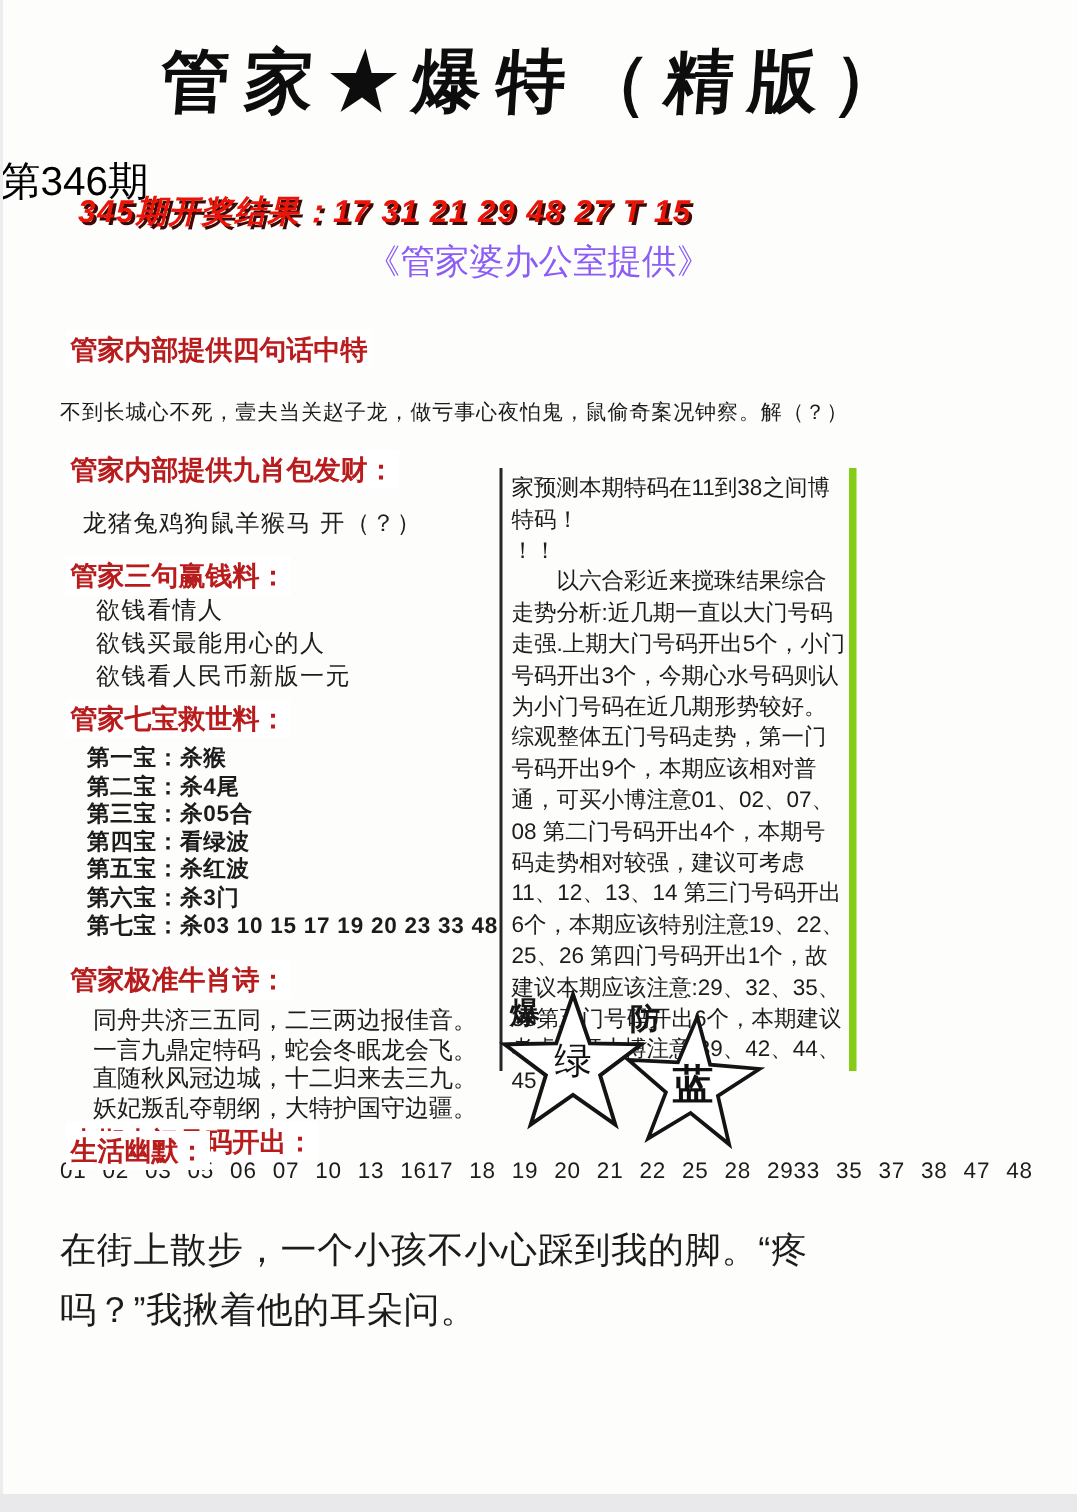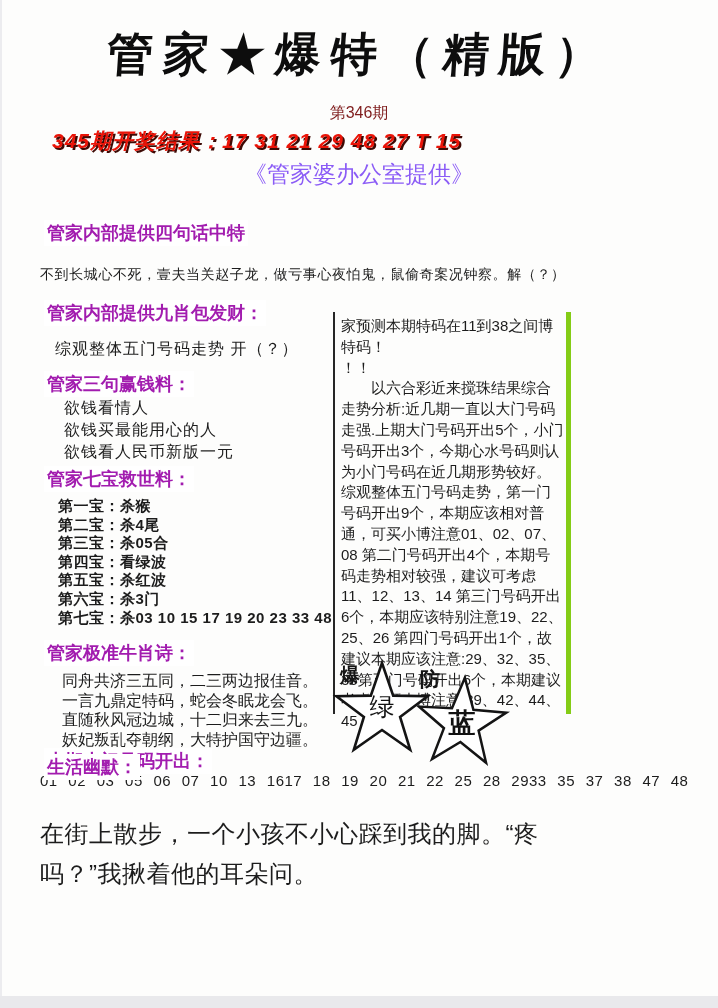--- a/index.html
+++ b/index.html
@@ -12,29 +12,29 @@
   #page{position:absolute;inset:0;width:718px;height:1008px;background:#fdfdfc;}
   .abs{position:absolute;white-space:nowrap;}
 
   
   .title{
     left:0;right:0;top:24px;text-align:center;
     font-family:"DejaVu Serif","Liberation Serif",serif;
     font-weight:900;font-size:46px;letter-spacing:10px;
     transform:skewX(-4deg);color:#0d0d0d;
   }
-  .issue{left:0;right:0;top:103px;text-align:center;font-size:16px;color:#7f1d1d;}
+  .issue{left:0;right:0;top:103px;font-size:27px;color:#000000;}
   .result{
     left:52px;top:127px;font-size:21px;font-weight:800;font-style:italic;
     letter-spacing:1px;color:#ea1408;text-shadow:2px 2px 0 #3d0a05;
   }
   .provider{left:0;right:0;top:159px;text-align:center;font-size:23px;color:#8b5cf6;}
 
   
-  .heading{font-weight:bold;font-size:18px;background:#ffffff;padding:1px 3px;color:#a21caf;}
+  .heading{font-weight:bold;font-size:18px;background:#ffffff;padding:1px 3px;color:#b91c1c;}
   .h-four{left:44px;top:220px;}
   .p-four{left:40px;top:266px;font-size:14px;letter-spacing:0.6px;}
   .h-nine{left:44px;top:300px;}
   .p-nine{left:55px;top:339px;font-size:16px;letter-spacing:1px;}
   .h-three{left:44px;top:371px;}
   .list-three{left:64px;top:397px;font-size:16px;line-height:22px;letter-spacing:1px;}
   .h-seven{left:44px;top:466px;}
   .list-seven{left:58px;top:497px;font-size:15px;line-height:18.6px;font-weight:600;letter-spacing:0.5px;}
   .h-ox{left:44px;top:640px;}
   .list-ox{left:62px;top:671px;font-size:16px;line-height:19.5px;}
@@ -82,21 +82,21 @@
 
   <div class="abs title">管家★爆特（精版）</div>
   <div class="abs issue">第346期</div>
   <div class="abs result">345期开奖结果：17 31 21 29 48 27 T 15</div>
   <div class="abs provider">《管家婆办公室提供》</div>
 
   <div class="abs heading h-four">管家内部提供四句话中特</div>
   <div class="abs p-four">不到长城心不死，壹夫当关赵子龙，做亏事心夜怕鬼，鼠偷奇案况钟察。解（？）</div>
 
   <div class="abs heading h-nine">管家内部提供九肖包发财：</div>
-  <div class="abs p-nine">综观整体五门号码走势 开（？）</div>
+  <div class="abs p-nine">龙猪兔鸡狗鼠羊猴马 开（？）</div>
 
   <div class="abs heading h-three">管家三句赢钱料：</div>
   <div class="abs list-three">
     <div>欲钱看情人</div>
     <div>欲钱买最能用心的人</div>
     <div>欲钱看人民币新版一元</div>
   </div>
 
   <div class="abs heading h-seven">管家七宝救世料：</div>
   <div class="abs list-seven">

